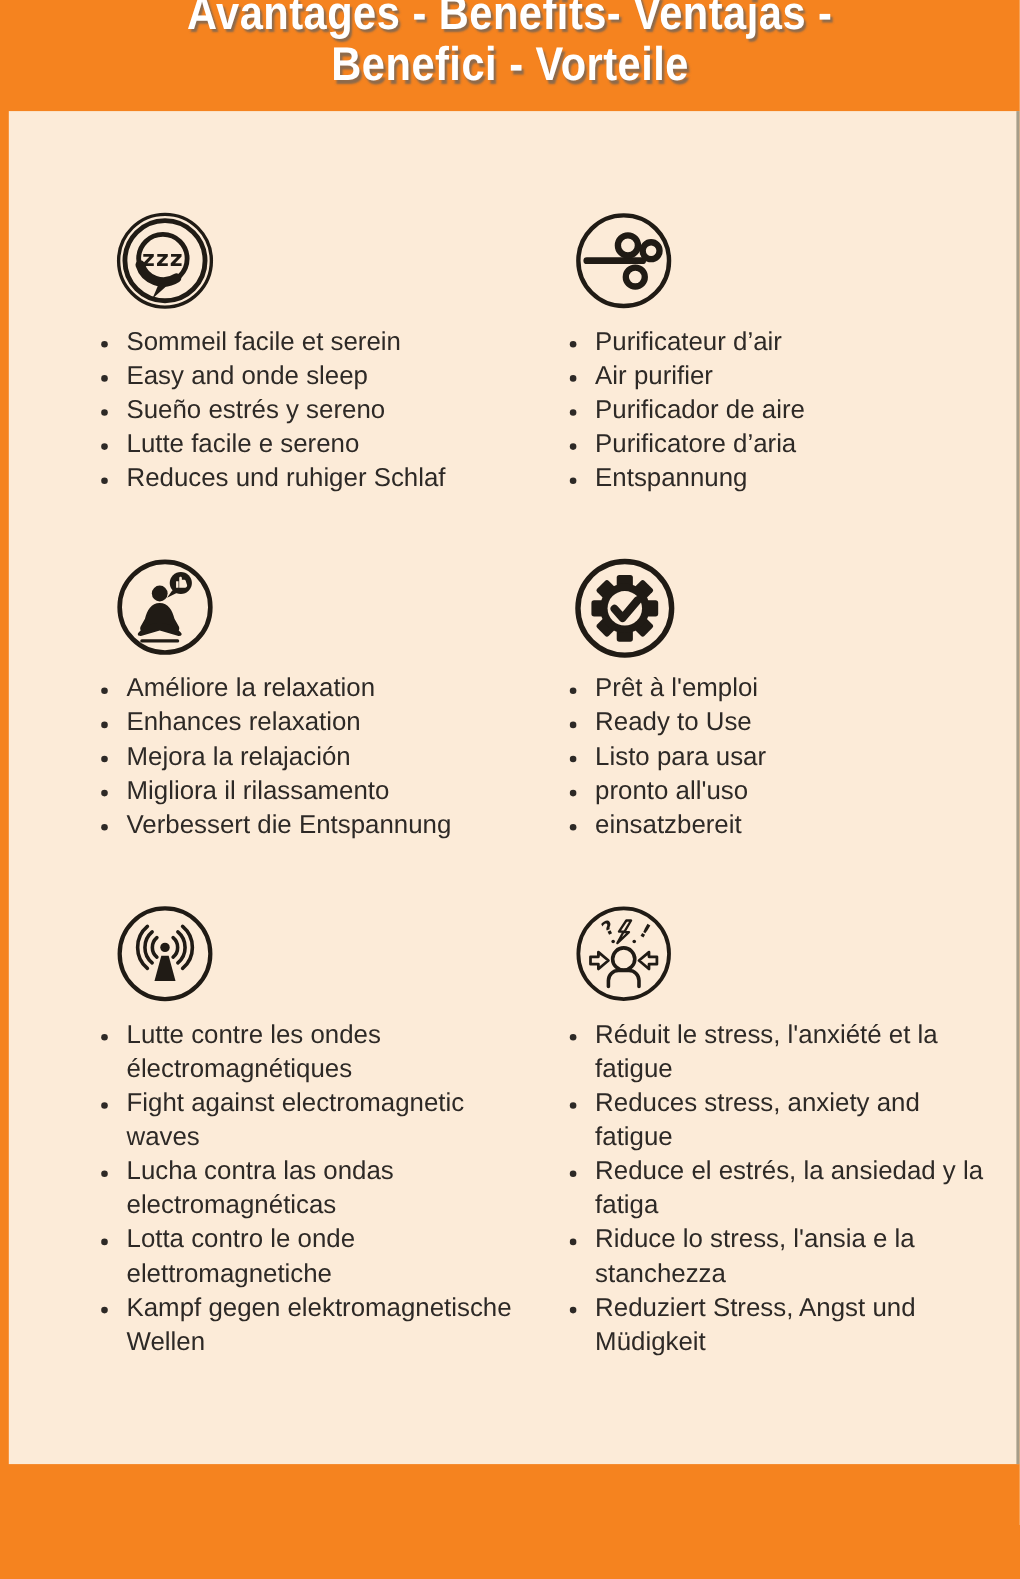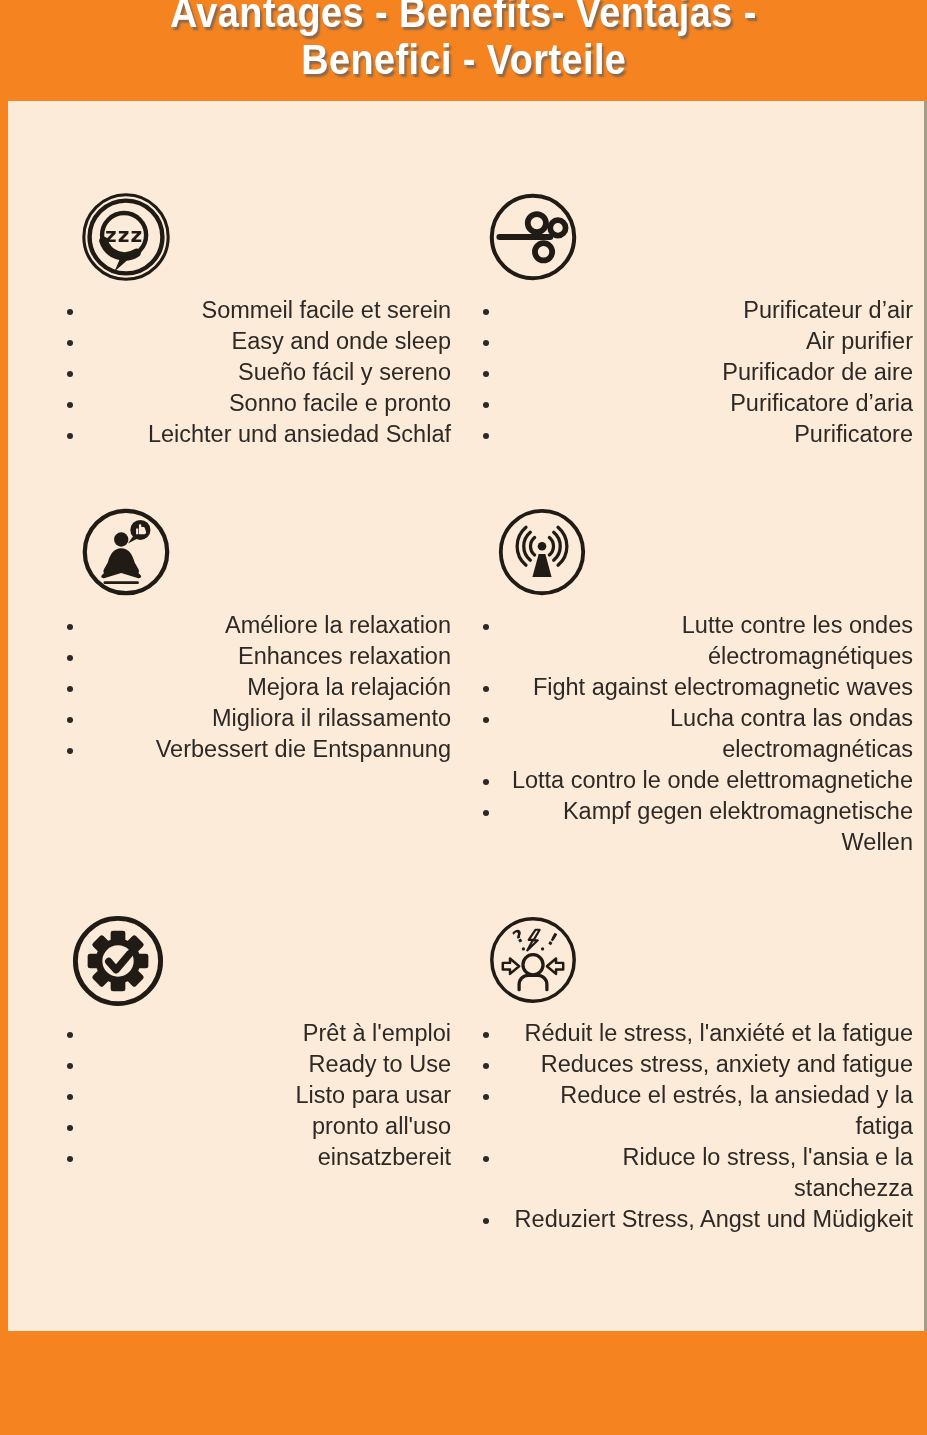--- a/index.html
+++ b/index.html
@@ -30,23 +30,22 @@
     position:absolute;top:101px;left:8px;right:0;bottom:104px;
     background:#FCEBD8;
   }
   .page-edge{
     position:absolute;top:0;bottom:0;right:0;width:3px;
     background:#A69D89;
   }
   .grid{
     display:grid;
     grid-template-columns:391px 1fr;
-    column-gap:25px;
-    padding:90px 14px 0 52px;
-    text-align:right;
+    column-gap:35px;
+    padding:90px 14px 0 76px;
   }
   .section{margin-bottom:56px;}
   .icon-wrap{
     height:92px;
     margin-bottom:12px;
   }
   .col-left .icon-wrap{margin-left:20px;}
   .col-right .icon-wrap{margin-left:11px;}
   .benefit-list{
     margin:0;
@@ -80,42 +79,42 @@
           <circle cx="48" cy="48" r="38" stroke="#201B15" stroke-width="4.6"></circle>
           <circle cx="46" cy="46" r="23" stroke="#201B15" stroke-width="4.6"></circle>
           <path d="M24.5 52 A23 23 0 0 0 59 64.5" stroke="#201B15" stroke-width="9" stroke-linecap="round"></path>
           <path d="M42 70 L36 84 L54 68 Z" fill="#201B15"></path>
           <text x="46" y="53.5" text-anchor="middle" font-family="DejaVu Sans, sans-serif" font-weight="bold" font-size="21" fill="#201B15" letter-spacing="1">zzz</text>
         </svg>
       </div>
       <ul class="benefit-list">
         <li>Sommeil facile et serein</li>
         <li>Easy and onde sleep</li>
-        <li>Sueño fácil y sereno</li>
-        <li>Sonno facile e pronto</li>
-        <li>Leichter und ansiedad Schlaf</li>
+        <li>Sueño estrés y sereno</li>
+        <li>Lutte facile e sereno</li>
+        <li>Reduces und ruhiger Schlaf</li>
       </ul>
     </div>
 
     <div class="section col-right">
       <div class="icon-wrap">
         <svg width="92" height="92" viewBox="0 0 96 96" fill="none">
           <circle cx="48" cy="48" r="43" stroke="#201B15" stroke-width="4.2"></circle>
           <path d="M13 48 H66" stroke="#201B15" stroke-width="6.4" stroke-linecap="round"></path>
           <circle cx="52" cy="33.5" r="9.5" stroke="#201B15" stroke-width="6"></circle>
           <circle cx="74" cy="38.5" r="8" stroke="#201B15" stroke-width="6"></circle>
           <circle cx="59" cy="63.5" r="9" stroke="#201B15" stroke-width="6"></circle>
         </svg>
       </div>
       <ul class="benefit-list">
         <li>Purificateur d’air</li>
         <li>Air purifier</li>
         <li>Purificador de aire</li>
         <li>Purificatore d’aria</li>
-        <li>Purificatore</li>
+        <li>Entspannung</li>
       </ul>
     </div>
 
     <div class="section col-left">
       <div class="icon-wrap">
         <svg width="92" height="92" viewBox="0 0 96 96" fill="none">
           <circle cx="48" cy="48" r="43" stroke="#201B15" stroke-width="4.4"></circle>
           <circle cx="43" cy="35" r="7.5" fill="#201B15"></circle>
           <path d="M43 44 C35 44 31 51 29 59 L25 66 C23 70 27 73 31 70 L37 65 L43 64 L49 65 L55 70 C59 73 63 70 61 66 L57 59 C55 51 51 44 43 44 Z" fill="#201B15"></path>
           <path d="M23 72 C29 65 37 63 43 63 C49 63 57 65 63 72 C65 74 63 76 60 75 L43 70 L26 75 C23 76 21 74 23 72 Z" fill="#201B15"></path>
@@ -125,43 +124,20 @@
           <path d="M58.5 23.5 h2.3 v6 h-2.3 z" fill="#FCEBD8"></path>
           <path d="M61.5 29.5 h5.5 a2 2 0 0 0 1.9 -2.6 l-1.2 -3.8 a1.5 1.5 0 0 0 -1.4 -1.1 h-2.3 v-1.6 c0 -1.8 -2.5 -1.8 -2.5 0 v3.1 z" fill="#FCEBD8"></path>
         </svg>
       </div>
       <ul class="benefit-list">
         <li>Améliore la relaxation</li>
         <li>Enhances relaxation</li>
         <li>Mejora la relajación</li>
         <li>Migliora il rilassamento</li>
         <li>Verbessert die Entspannung</li>
-      </ul>
-    </div>
-
-    <div class="section col-left">
-      <div class="icon-wrap">
-        <svg width="92" height="92" viewBox="0 0 96 96" fill="none">
-          <circle cx="48" cy="48" r="43" stroke="#201B15" stroke-width="4"></circle>
-          <circle cx="48" cy="42" r="4.5" fill="#201B15"></circle>
-          <path d="M44.5 50 h7 l6.5 24 h-20 z" fill="#201B15"></path>
-          <path d="M55.7 32.8 A12 12 0 0 1 55.7 51.2" stroke="#201B15" stroke-width="3.4" stroke-linecap="round"></path>
-          <path d="M60.2 27.4 A19 19 0 0 1 60.2 56.6" stroke="#201B15" stroke-width="3.4" stroke-linecap="round"></path>
-          <path d="M64.7 22.1 A26 26 0 0 1 64.7 61.9" stroke="#201B15" stroke-width="3.4" stroke-linecap="round"></path>
-          <path d="M40.3 32.8 A12 12 0 0 0 40.3 51.2" stroke="#201B15" stroke-width="3.4" stroke-linecap="round"></path>
-          <path d="M35.8 27.4 A19 19 0 0 0 35.8 56.6" stroke="#201B15" stroke-width="3.4" stroke-linecap="round"></path>
-          <path d="M31.3 22.1 A26 26 0 0 0 31.3 61.9" stroke="#201B15" stroke-width="3.4" stroke-linecap="round"></path>
-        </svg>
-      </div>
-      <ul class="benefit-list">
-        <li>Lutte contre les ondes électromagnétiques</li>
-        <li>Fight against electromagnetic waves</li>
-        <li>Lucha contra las ondas electromagnéticas</li>
-        <li>Lotta contro le onde elettromagnetiche</li>
-        <li>Kampf gegen elektromagnetische Wellen</li>
       </ul>
     </div>
 
     <div class="section col-right">
       <div class="icon-wrap">
         <svg width="94" height="94" viewBox="0 0 96 96" fill="none">
           <circle cx="48" cy="48" r="43.5" stroke="#201B15" stroke-width="5"></circle>
           <g fill="#201B15">
             <rect x="40.5" y="17" width="15" height="62" rx="2.5"></rect>
             <rect x="40.5" y="17" width="15" height="62" rx="2.5" transform="rotate(45 48 48)"></rect>
@@ -175,20 +151,43 @@
       </div>
       <ul class="benefit-list">
         <li>Prêt à l'emploi</li>
         <li>Ready to Use</li>
         <li>Listo para usar</li>
         <li>pronto all'uso</li>
         <li>einsatzbereit</li>
       </ul>
     </div>
 
+    <div class="section col-left">
+      <div class="icon-wrap">
+        <svg width="92" height="92" viewBox="0 0 96 96" fill="none">
+          <circle cx="48" cy="48" r="43" stroke="#201B15" stroke-width="4"></circle>
+          <circle cx="48" cy="42" r="4.5" fill="#201B15"></circle>
+          <path d="M44.5 50 h7 l6.5 24 h-20 z" fill="#201B15"></path>
+          <path d="M55.7 32.8 A12 12 0 0 1 55.7 51.2" stroke="#201B15" stroke-width="3.4" stroke-linecap="round"></path>
+          <path d="M60.2 27.4 A19 19 0 0 1 60.2 56.6" stroke="#201B15" stroke-width="3.4" stroke-linecap="round"></path>
+          <path d="M64.7 22.1 A26 26 0 0 1 64.7 61.9" stroke="#201B15" stroke-width="3.4" stroke-linecap="round"></path>
+          <path d="M40.3 32.8 A12 12 0 0 0 40.3 51.2" stroke="#201B15" stroke-width="3.4" stroke-linecap="round"></path>
+          <path d="M35.8 27.4 A19 19 0 0 0 35.8 56.6" stroke="#201B15" stroke-width="3.4" stroke-linecap="round"></path>
+          <path d="M31.3 22.1 A26 26 0 0 0 31.3 61.9" stroke="#201B15" stroke-width="3.4" stroke-linecap="round"></path>
+        </svg>
+      </div>
+      <ul class="benefit-list">
+        <li>Lutte contre les ondes électromagnétiques</li>
+        <li>Fight against electromagnetic waves</li>
+        <li>Lucha contra las ondas electromagnéticas</li>
+        <li>Lotta contro le onde elettromagnetiche</li>
+        <li>Kampf gegen elektromagnetische Wellen</li>
+      </ul>
+    </div>
+
     <div class="section col-right">
       <div class="icon-wrap">
         <svg width="92" height="92" viewBox="0 0 96 96" fill="none">
           <circle cx="48" cy="48" r="43" stroke="#201B15" stroke-width="3.6"></circle>
           <circle cx="48" cy="53" r="10.5" stroke="#201B15" stroke-width="3.4"></circle>
           <path d="M33.5 79 v-5.5 a9.5 9.5 0 0 1 9.5 -9.5 h10 a9.5 9.5 0 0 1 9.5 9.5 v5.5" stroke="#201B15" stroke-width="3.4" stroke-linecap="round"></path>
           <path d="M16.5 51 h7.5 v-4.5 l9.5 8 -9.5 8 v-4.5 h-7.5 z" stroke="#201B15" stroke-width="2.6" stroke-linejoin="round"></path>
           <path d="M79.5 51 h-7.5 v-4.5 l-9.5 8 9.5 8 v-4.5 h7.5 z" stroke="#201B15" stroke-width="2.6" stroke-linejoin="round"></path>
           <path d="M50.5 16.5 l-7 10.5 h4.5 l-6 11 11 -10.5 h-4.5 l6.5 -11 z" stroke="#201B15" stroke-width="2.2" stroke-linejoin="round"></path>
           <text x="29" y="32" transform="rotate(-28 29 27)" font-family="DejaVu Sans, sans-serif" font-weight="bold" font-size="18" fill="#201B15">?</text>

